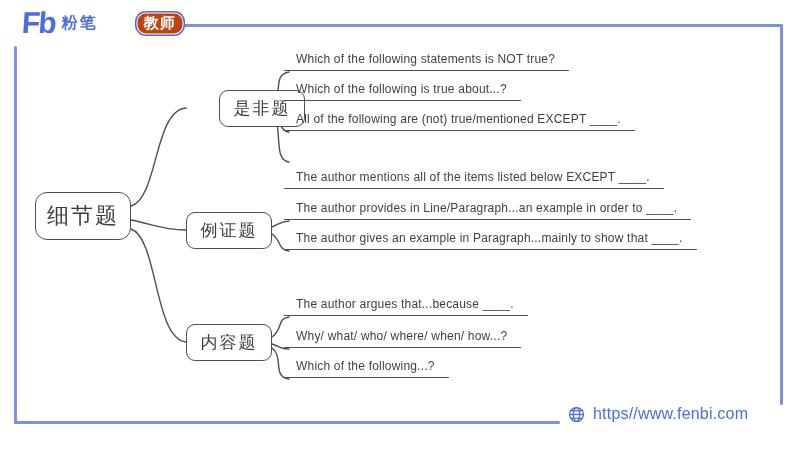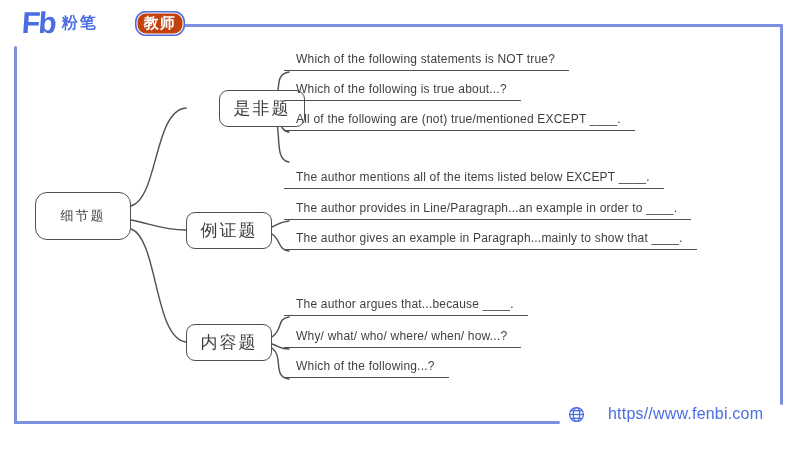--- a/index.html
+++ b/index.html
@@ -51,21 +51,21 @@
     position: absolute;
     border: 1.6px solid #4f4f4f;
     border-radius: 9px;
     background: #ffffff;
     color: #3c3c3c;
     display: flex; align-items: center; justify-content: center;
     letter-spacing: 2px;
   }
   .node-root {
     left: 35px; top: 192px; width: 96px; height: 48px;
-    font-size: 13px; border-radius: 12px;
+    font-size: 22px; border-radius: 12px;
   }
   .node-branch { width: 86px; height: 37px; font-size: 17px; }
   .node-b1 { left: 186px; top: 90px; margin-left: 33px; }
   .node-b2 { left: 186px; top: 212px; }
   .node-b3 { left: 186px; top: 324px; }
 
   .leaf {
     position: absolute;
     left: 284px;
     font-size: 12px;
@@ -82,21 +82,21 @@
   .l-1-3 { top: 126px; margin-top: 44px; }
   .l-2-0 { top: 201px; }
   .l-2-1 { top: 231px; }
   .l-3-0 { top: 297px; }
   .l-3-1 { top: 329px; }
   .l-3-2 { top: 359px; }
 
   
   .footer {
     position: absolute; left: 568px; top: 405px;
-    display: flex; align-items: center; gap: 23px;
+    display: flex; align-items: center; gap: 8px;
     color: #4a6de2;
   }
   .globe-icon { width: 17px; height: 17px; display: block; }
   .footer-url {
     font-size: 16px;
     color: #4a6de2;
     text-decoration: none;
     letter-spacing: 0.2px;
   }
 </style>

